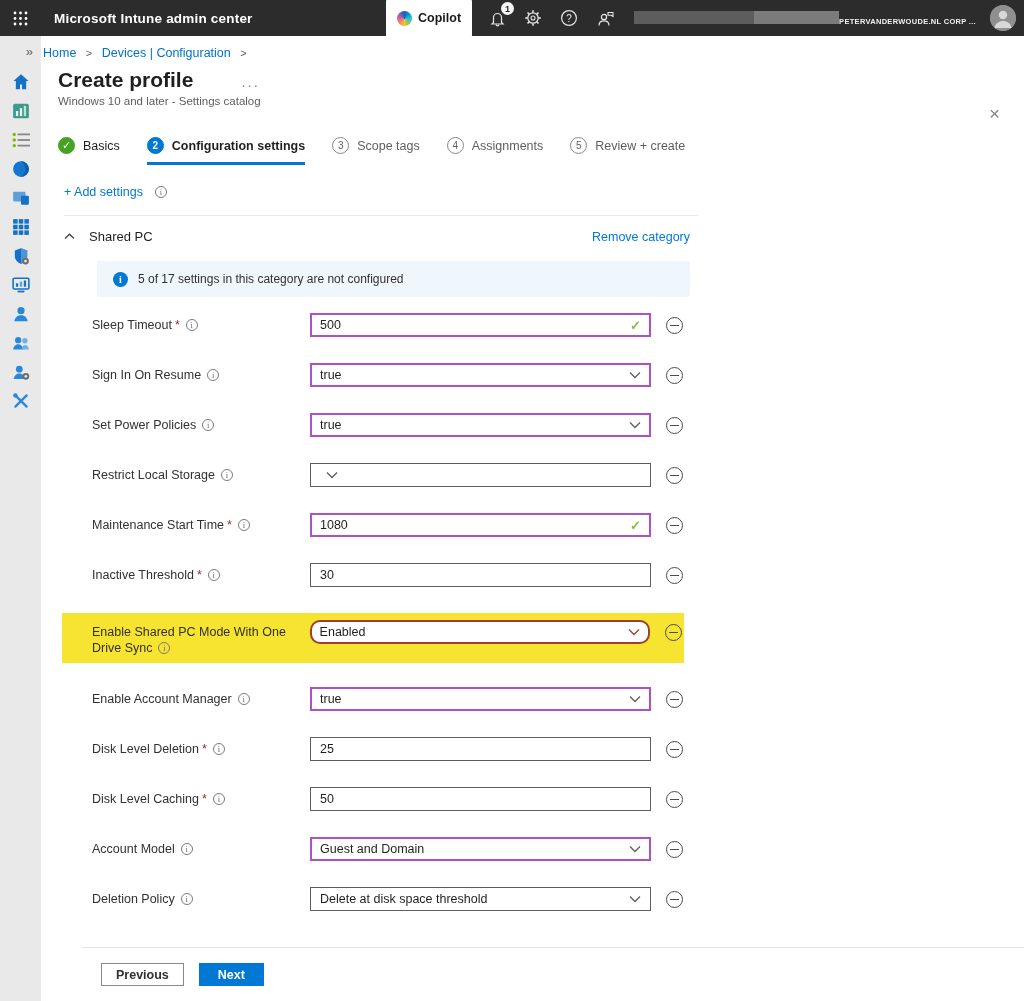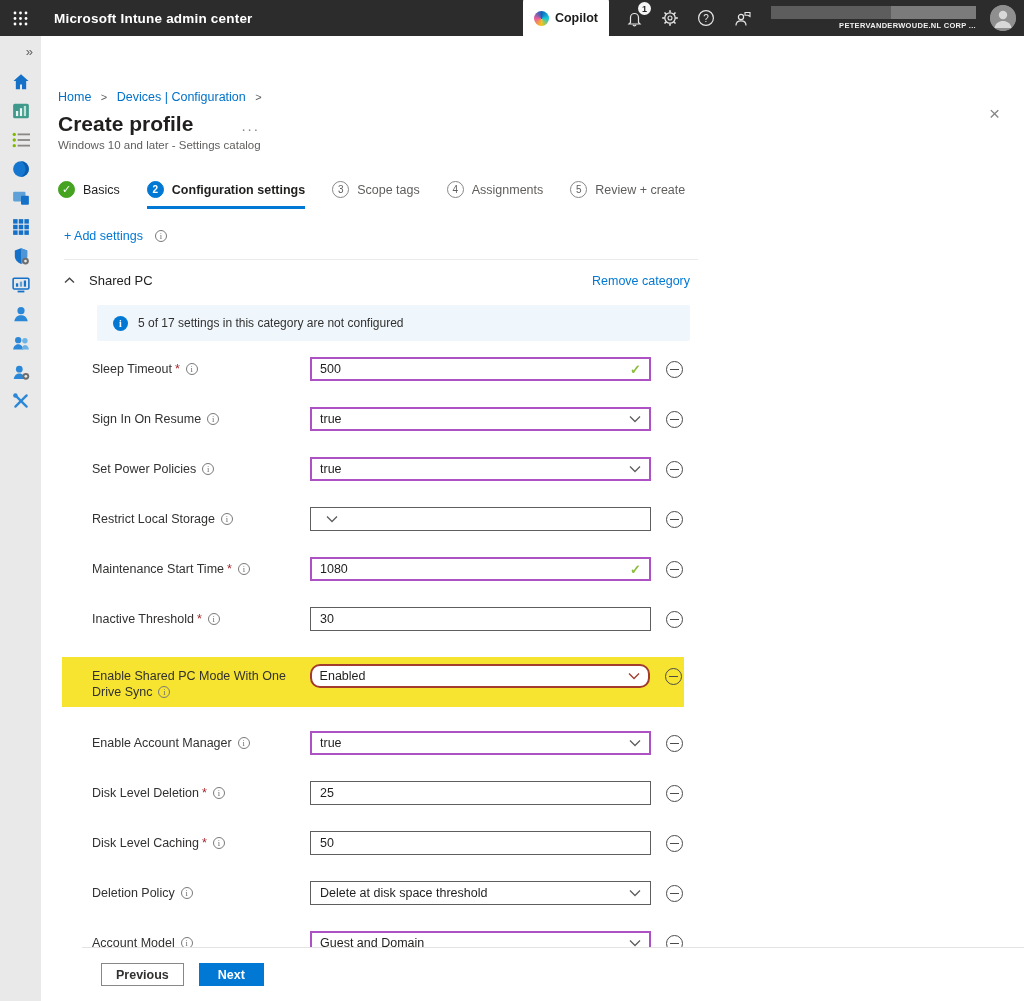--- a/index.html
+++ b/index.html
@@ -21,37 +21,37 @@
     display:flex; align-items:center; gap:6px; font-size:12.5px; font-weight:bold; cursor:pointer;
   }
   .copilot-logo { width:15px; height:15px; border-radius:50%;
     background:conic-gradient(#0b64c0,#18c7d8,#f5c518,#e85d9c,#0b64c0); }
   .tb-icon { width:22px; height:22px; display:flex; align-items:center; justify-content:center; cursor:pointer; position:relative; }
   .badge {
     position:absolute; top:-5px; right:-6px; min-width:13px; height:13px; border-radius:50%;
     background:#f5f5f5; color:#252525; font-size:9px; font-weight:bold;
     display:flex; align-items:center; justify-content:center; padding:0 2px;
   }
-  .account { display:flex; flex-direction:column; align-items:flex-end; margin-left:4px; }
+  .account { display:flex; align-items:flex-end; margin-left:4px; }
   .redact-bars { display:flex; height:13px; margin-bottom:2px; }
   .redact-a { width:120px; height:13px; background:#5d5d5d; }
   .redact-b { width:85px; height:13px; background:#7b7b7b; }
   .tenant-label { font-size:7.5px; font-weight:bold; color:#f1f1f1; letter-spacing:.3px; }
   .avatar { width:26px; height:26px; border-radius:50%; background:#8f8f8f; overflow:hidden; cursor:pointer; flex-shrink:0; }
   
   .sidebar {
     position:absolute; top:36px; left:0; bottom:0; width:41px; background:#e9e9e9;
     display:flex; flex-direction:column; align-items:center; padding-top:8px; z-index:10;
   }
   .side-expand { align-self:flex-end; padding-right:8px; color:#5f5f5f; font-size:13px; cursor:pointer; margin-bottom:8px; }
   .side-icon { width:41px; height:29px; display:flex; align-items:center; justify-content:center; cursor:pointer; }
   .side-icon svg { width:18px; height:18px; }
   
   .main { position:absolute; top:36px; left:41px; right:0; bottom:0; background:#fff; }
-  .breadcrumb { padding:10px 0 0 17px; font-size:12.5px;margin-top:44px; }
+  .breadcrumb { padding:10px 0 0 2px; font-size:12.5px; }
   .breadcrumb a { color:#0072c9; text-decoration:none; cursor:pointer; }
   .crumb-sep { color:#605e5c; margin:0 6px; font-size:11px; }
   .title-row { margin:8px 0 0 17px; display:flex; align-items:baseline; }
   .page-title { font-size:21px; font-weight:bold; color:#201f1e; }
   .overflow-dots { color:#8a8886; font-size:15px; margin-left:48px; letter-spacing:2px; cursor:pointer; }
   .close-x { position:absolute; top:68px; right:24px; color:#8a8886; font-size:19px; line-height:1; cursor:pointer; }
   .page-subtitle { margin:3px 0 0 17px; font-size:11.5px; color:#605e5c; }
   
   .steps { display:flex; gap:27px; margin:30px 0 0 17px; align-items:center; }
   .step { display:flex; align-items:center; gap:8px; position:relative; cursor:pointer; font-size:12.5px; color:#605e5c; padding-bottom:2px; }
@@ -462,44 +462,44 @@
   </div>
       <div class="setting-row">
     <div class="lbl-col"><span class="lbl-text">Disk Level Caching</span><span class="req">*</span><span class="info-i">i</span></div>
     <div class="control">
       <span class="val">50</span>
 
     </div>
     <button class="minus-btn"></button>
   </div>
       <div class="setting-row">
+    <div class="lbl-col"><span class="lbl-text">Account Model</span><span class="info-i">i</span></div>
+    <div class="control modified">
+      <span class="val">Guest and Domain</span>
+
+      <span class="chev">
+        <svg width="12" height="8" viewBox="0 0 12 8" fill="none" stroke="currentColor" stroke-width="1.3">
+              <polyline points="1,1.5 6,6.5 11,1.5"></polyline>
+            </svg>
+      </span>
+    </div>
+    <button class="minus-btn"></button>
+  </div>
+      <div class="setting-row">
     <div class="lbl-col"><span class="lbl-text">Deletion Policy</span><span class="info-i">i</span></div>
     <div class="control">
       <span class="val">Delete at disk space threshold</span>
 
       <span class="chev">
         <svg width="12" height="8" viewBox="0 0 12 8" fill="none" stroke="currentColor" stroke-width="1.3">
               <polyline points="1,1.5 6,6.5 11,1.5"></polyline>
             </svg>
       </span>
     </div>
     <button class="minus-btn"></button>
   </div>
-      <div class="setting-row">
-    <div class="lbl-col"><span class="lbl-text">Account Model</span><span class="info-i">i</span></div>
-    <div class="control modified">
-      <span class="val">Guest and Domain</span>
-
-      <span class="chev">
-        <svg width="12" height="8" viewBox="0 0 12 8" fill="none" stroke="currentColor" stroke-width="1.3">
-              <polyline points="1,1.5 6,6.5 11,1.5"></polyline>
-            </svg>
-      </span>
-    </div>
-    <button class="minus-btn"></button>
-  </div>
     </div>
 
   <div class="footer">
     <button class="btn btn-secondary">Previous</button>
     <button class="btn btn-primary">Next</button>
   </div>
 </div>
 
 </body></html>

